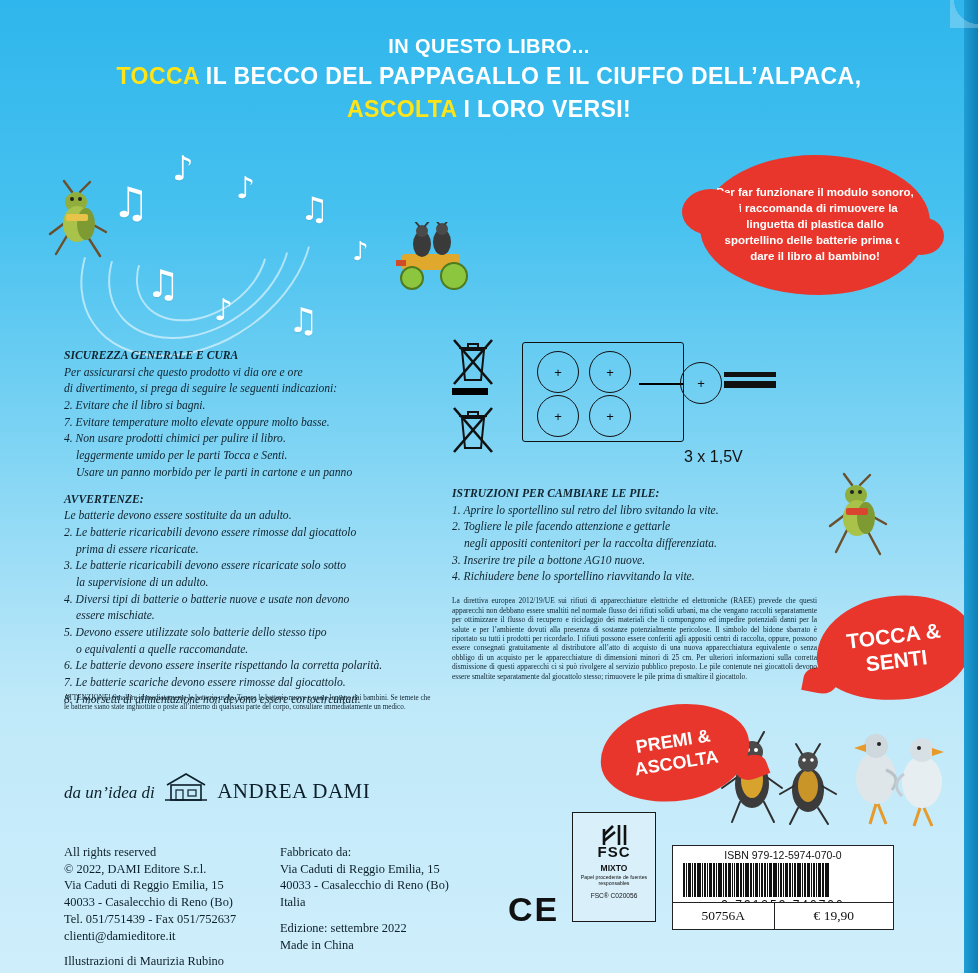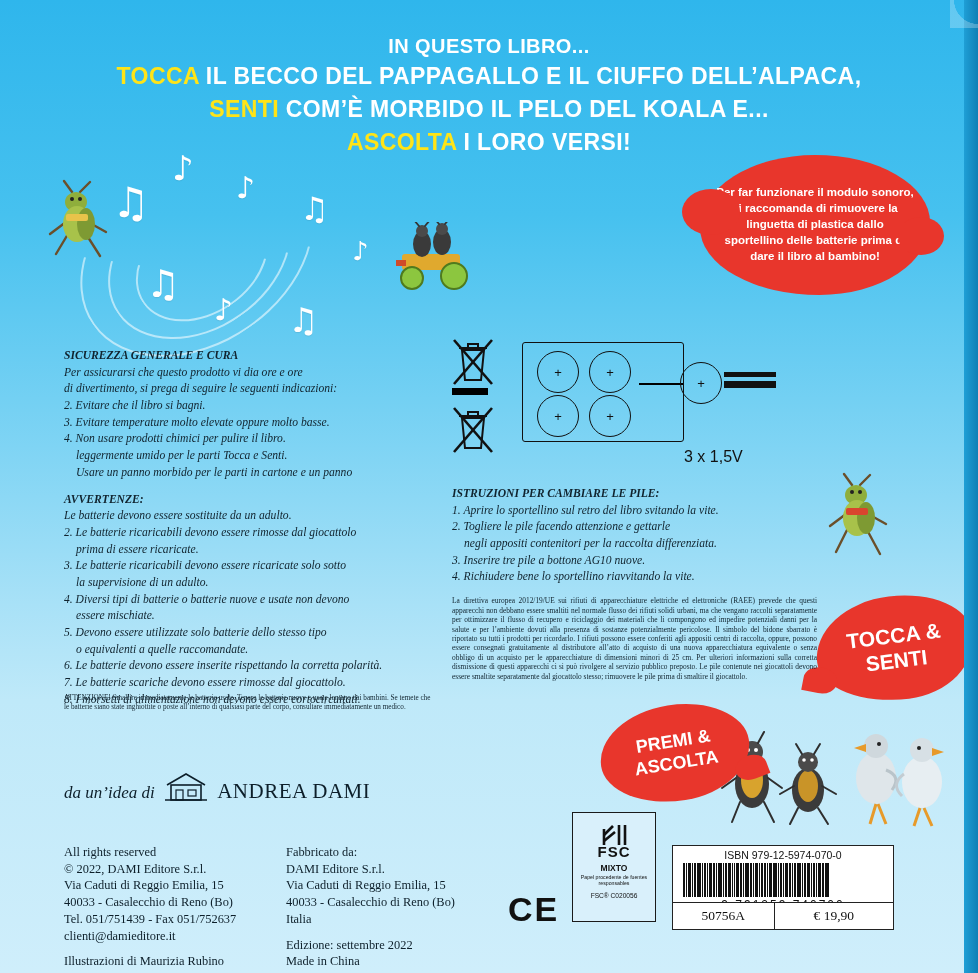--- a/index.html
+++ b/index.html
@@ -145,21 +145,21 @@
     font-size:12.4px;line-height:1.35;color:#0d1f2a;
   }
   .f-logo{
     position:absolute;left:64px;top:772px;
     font-size:17px;font-style:italic;color:#0d1f2a;
     font-family:"Liberation Serif",serif;
   }
   .f-logo .name{font-style:normal;font-variant:small-caps;font-size:21px;letter-spacing:.5px;}
   .house{display:inline-block;vertical-align:-4px;margin:0 4px;}
   .f-col1{position:absolute;left:0;top:38px;width:230px;}
-  .f-col2{position:absolute;left:222px;top:38px;width:250px;}
+  .f-col2{position:absolute;left:216px;top:38px;width:250px;}
 
   .ce{
     position:absolute;left:508px;top:890px;
     font-family:"Liberation Sans",sans-serif;font-size:34px;font-weight:bold;
     color:#111;letter-spacing:2px;
   }
 
   .fsc{
     position:absolute;left:572px;top:812px;width:82px;height:108px;
     border:1.3px solid #1a1a1a;background:#d9f0fb;
@@ -201,24 +201,20 @@
 </head>
 <body>
 
 <div class="page">
 
   <div class="header">
     <div class="l1">IN QUESTO LIBRO...</div>
     <div class="l2">
       <span class="hl">TOCCA</span>
       <span>IL BECCO DEL PAPPAGALLO E IL CIUFFO DELL’ALPACA,</span>
-    </div>
-    <div class="l3">
-      <span class="hl">SENTI</span>
-      <span>COM’È MORBIDO IL PELO DEL KOALA E...</span>
     </div>
     <div class="l4">
       <span class="hl">ASCOLTA</span>
       <span>I LORO VERSI!</span>
     </div>
   </div>
 
   <div class="arcs">
     <div class="arc" style="left:10px;top:10px;width:250px;height:180px;"></div>
     <div class="arc" style="left:40px;top:35px;width:195px;height:140px;"></div>
@@ -350,21 +346,21 @@
     <span class="tail"></span>
     <span>PREMI &amp; ASCOLTA</span>
   </div>
 
   <div class="col-left">
     <div class="blk">
       <p class="sec-title">SICUREZZA GENERALE E CURA</p>
       <p>Per assicurarsi che questo prodotto vi dia ore e ore</p>
       <p>di divertimento, si prega di seguire le seguenti indicazioni:</p>
       <p>2. Evitare che il libro si bagni.</p>
-      <p>3. Evitare temperature molto elevate oppure molto basse.</p>
+      <p>7. Evitare temperature molto elevate oppure molto basse.</p>
       <p>4. Non usare prodotti chimici per pulire il libro.</p>
       <p class="ind">leggermente umido per le parti Tocca e Senti.</p>
       <p class="ind">Usare un panno morbido per le parti in cartone e un panno</p>
     </div>
 
     <div class="blk">
       <p class="sec-title">AVVERTENZE:</p>
       <p>Le batterie devono essere sostituite da un adulto.</p>
       <p>2. Le batterie ricaricabili devono essere rimosse dal giocattolo</p>
       <p class="ind">prima di essere ricaricate.</p>
@@ -465,21 +461,20 @@
       <div>© 2022, DAMI Editore S.r.l.</div>
       <div>Via Caduti di Reggio Emilia, 15</div>
       <div>40033 - Casalecchio di Reno (Bo)</div>
       <div>Tel. 051/751439 - Fax 051/752637</div>
       <div>clienti@damieditore.it</div>
       <div style="height:9px"></div>
       <div>Illustrazioni di Maurizia Rubino</div>
     </div>
     <div class="f-col2">
       <div>Fabbricato da:</div>
-      <div>DAMI Editore S.r.l.</div>
       <div>Via Caduti di Reggio Emilia, 15</div>
       <div>40033 - Casalecchio di Reno (Bo)</div>
       <div>Italia</div>
       <div style="height:9px"></div>
       <div>Edizione: settembre 2022</div>
       <div>Made in China</div>
     </div>
   </div>
 
   <div class="ce">CE</div>

